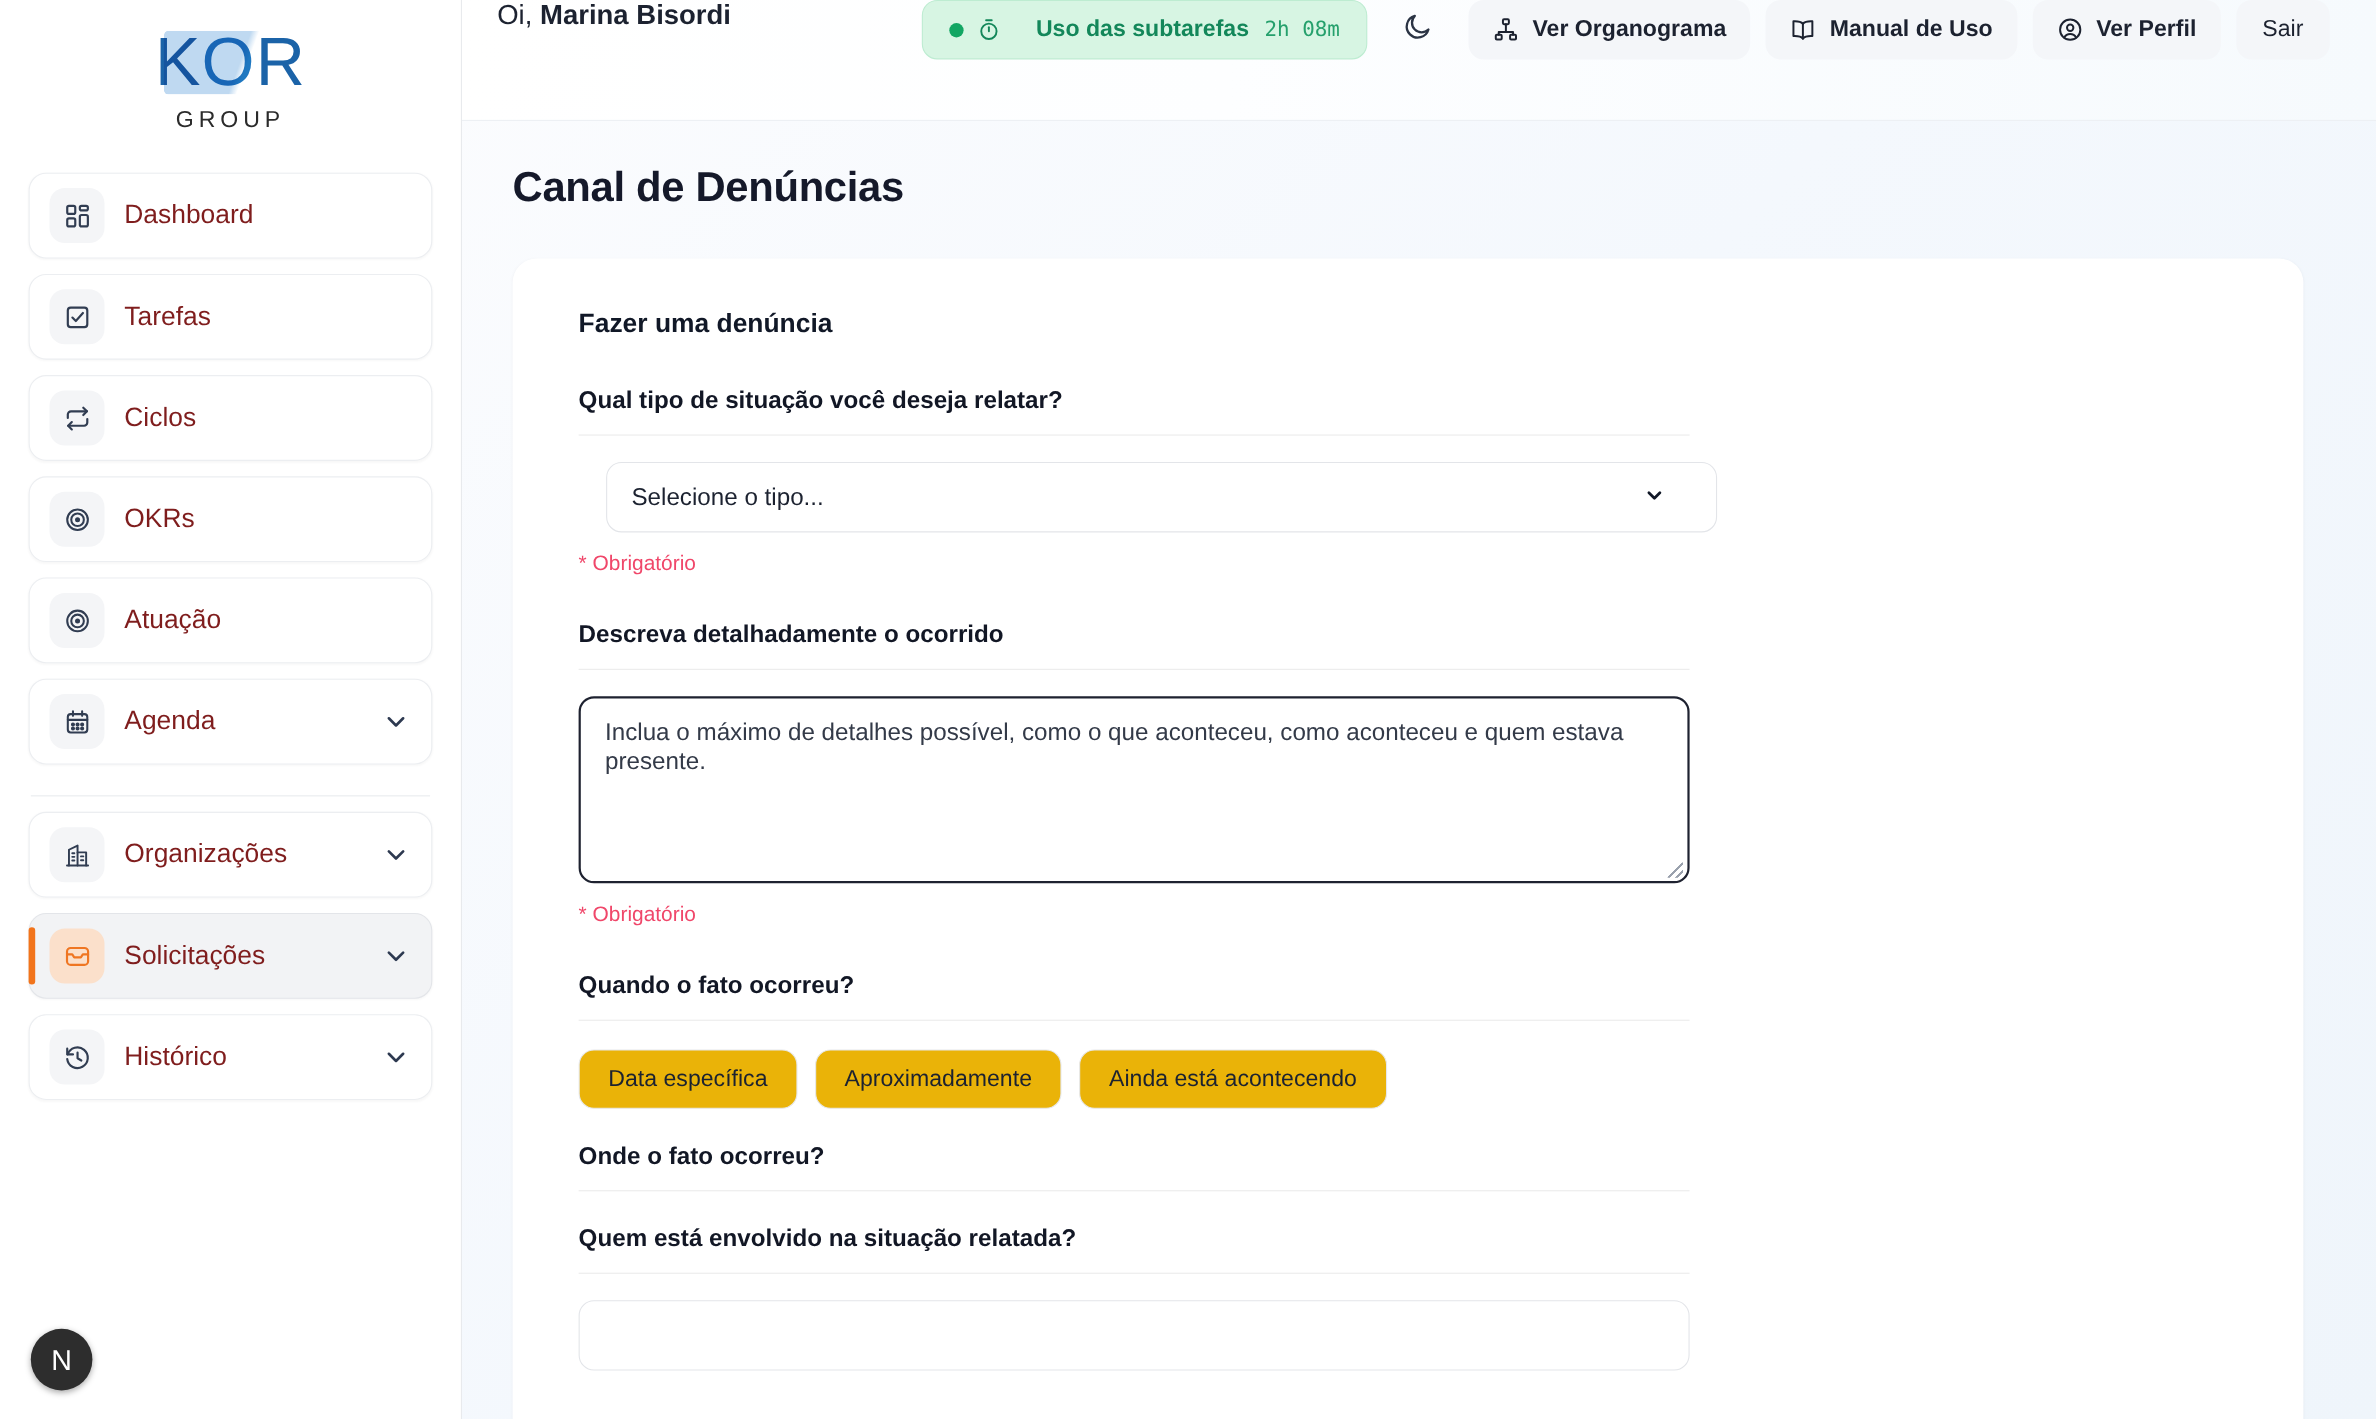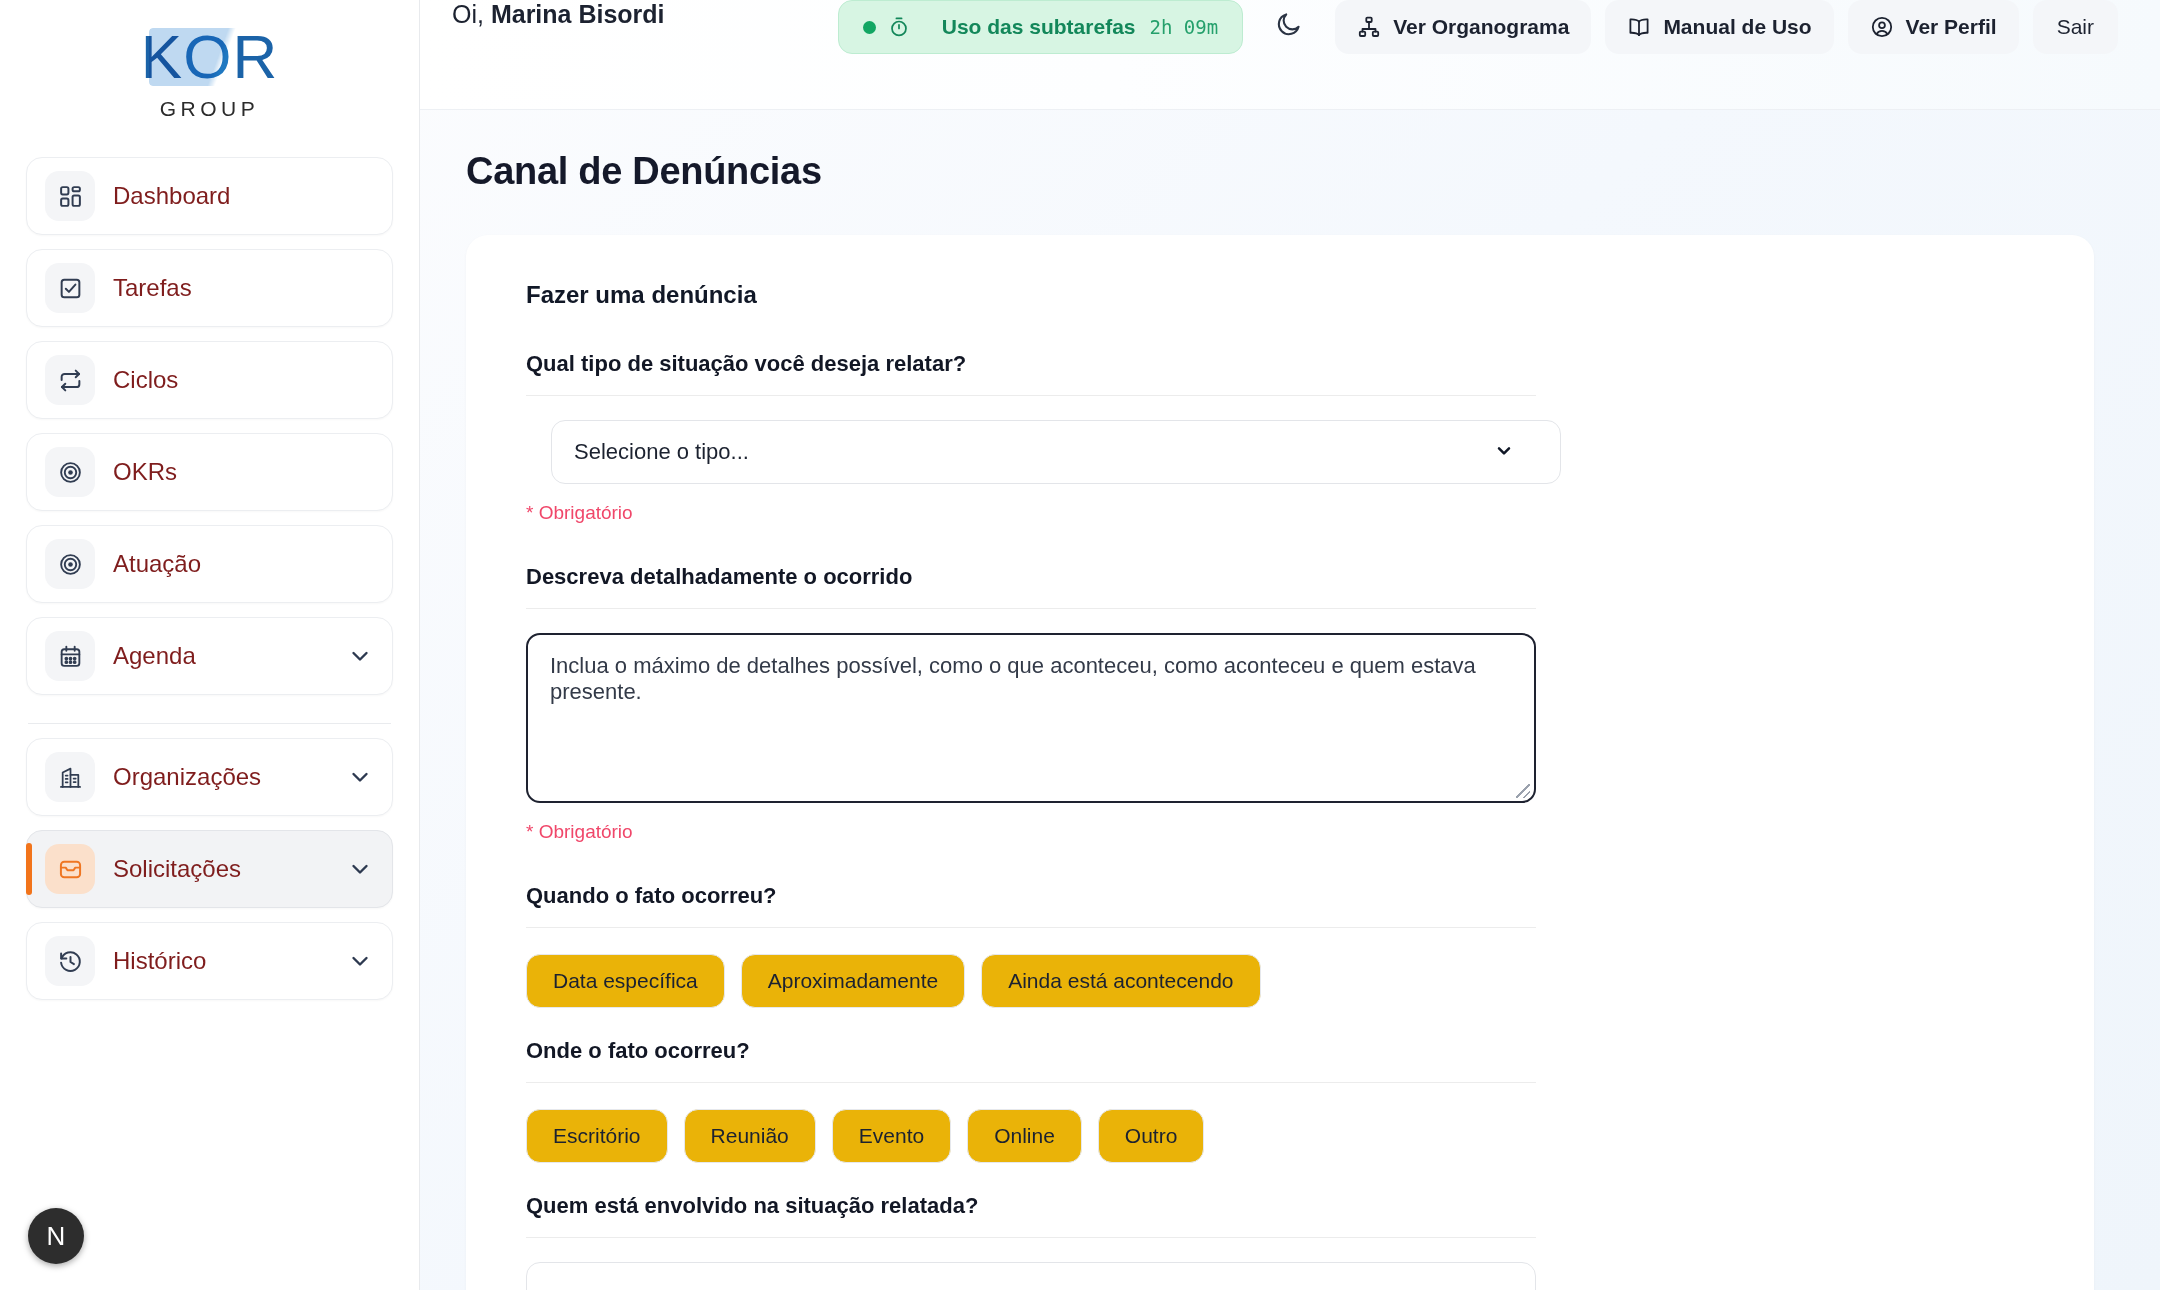--- a/index.html
+++ b/index.html
@@ -501,21 +501,21 @@
       <div class="usage-pill">
         <span class="usage-dot"></span>
         <span class="ic">
           <svg viewBox="0 0 24 24" fill="none" stroke="currentColor" stroke-width="1.9" stroke-linecap="round">
               <circle cx="12" cy="13.6" r="7.6"></circle>
               <path d="M12 13.6V9.6"></path>
               <path d="M9.2 2.6h5.6"></path>
             </svg>
         </span>
         <span class="usage-label">Uso das subtarefas</span>
-        <span class="usage-time">2h 09m</span>
+        <span class="usage-time">2h 08m</span>
       </div>
 
       <div class="theme-btn">
         <span>
           <svg viewBox="0 0 24 24" fill="none" stroke="currentColor" stroke-width="1.8" stroke-linecap="round" stroke-linejoin="round">
               <path d="M20.2 14.4A8.6 8.6 0 1 1 9.6 3.8a6.9 6.9 0 0 0 10.6 10.6z"></path>
             </svg>
         </span>
       </div>
 
@@ -600,27 +600,20 @@
             <div class="chip">Data específica</div>
             <div class="chip">Aproximadamente</div>
             <div class="chip">Ainda está acontecendo</div>
           </div>
         </div>
 
         <div class="spacer-md"></div>
 
         <div class="field">
           <label class="field-label">Onde o fato ocorreu?</label>
-          <div class="chips">
-            <div class="chip">Escritório</div>
-            <div class="chip">Reunião</div>
-            <div class="chip">Evento</div>
-            <div class="chip">Online</div>
-            <div class="chip">Outro</div>
-          </div>
         </div>
 
         <div class="spacer-md"></div>
 
         <div class="field">
           <label class="field-label">Quem está envolvido na situação relatada?</label>
           <div class="input-box"></div>
         </div>
 
       </div>

